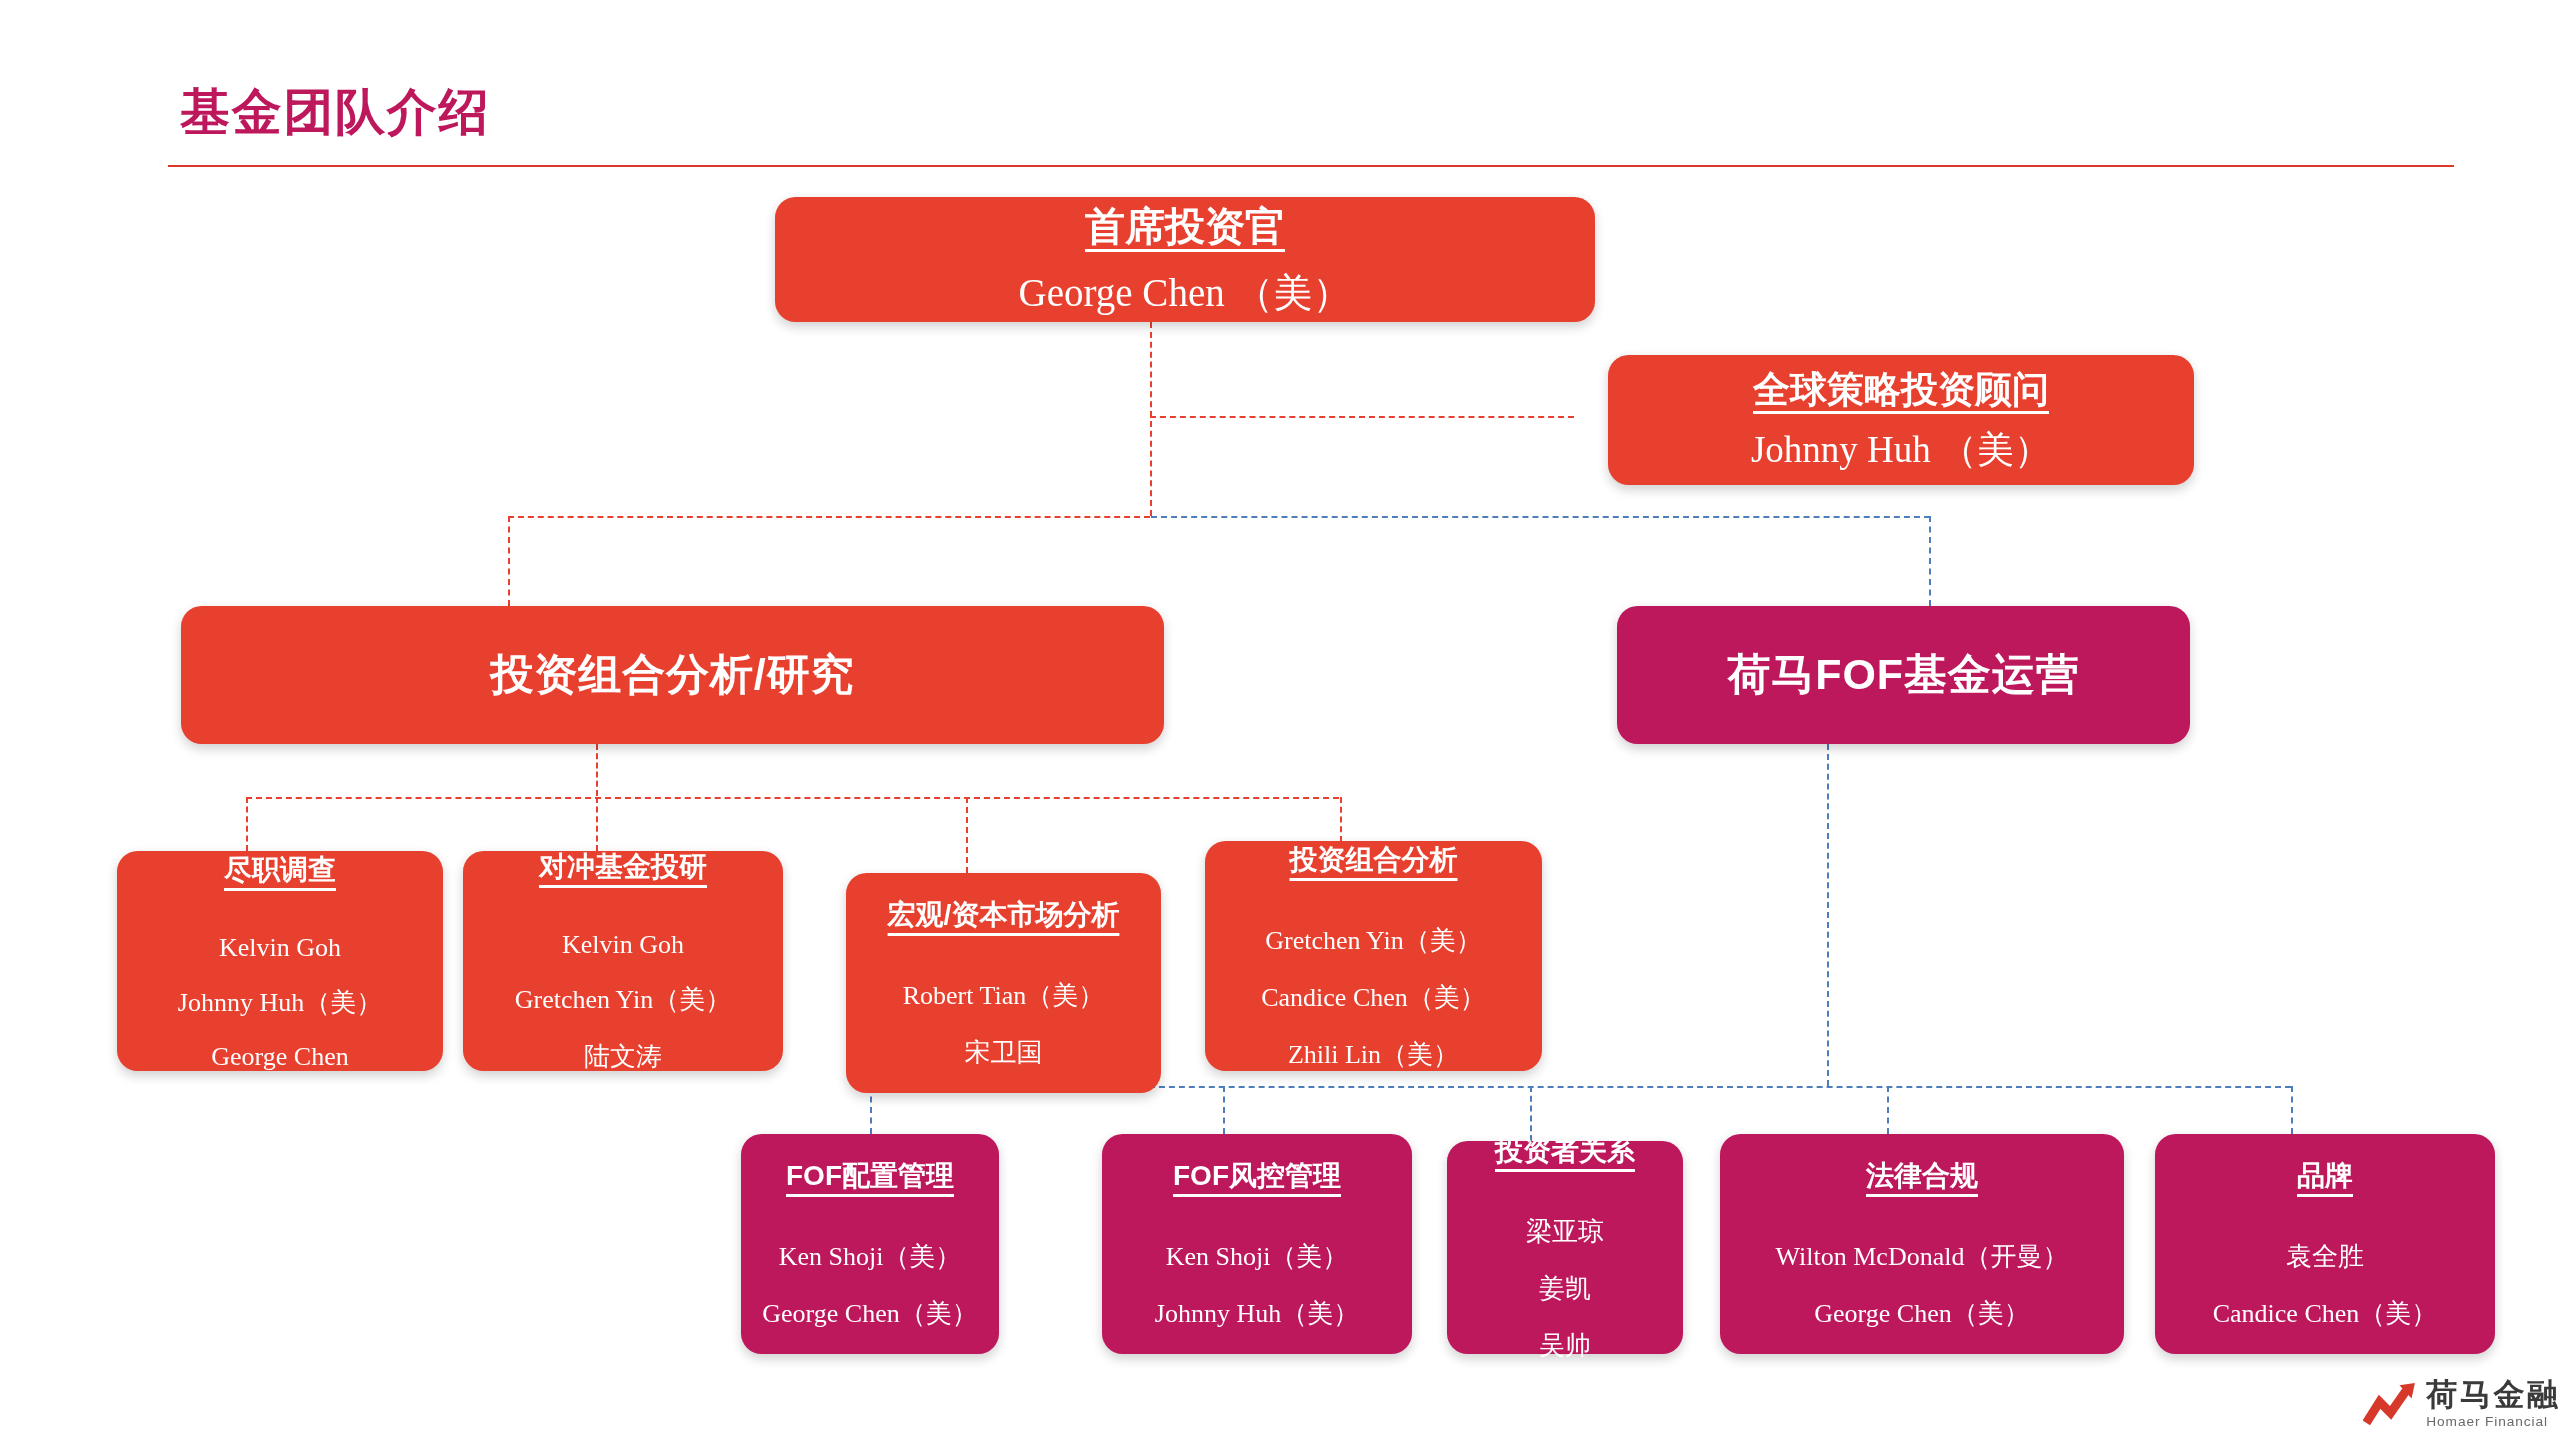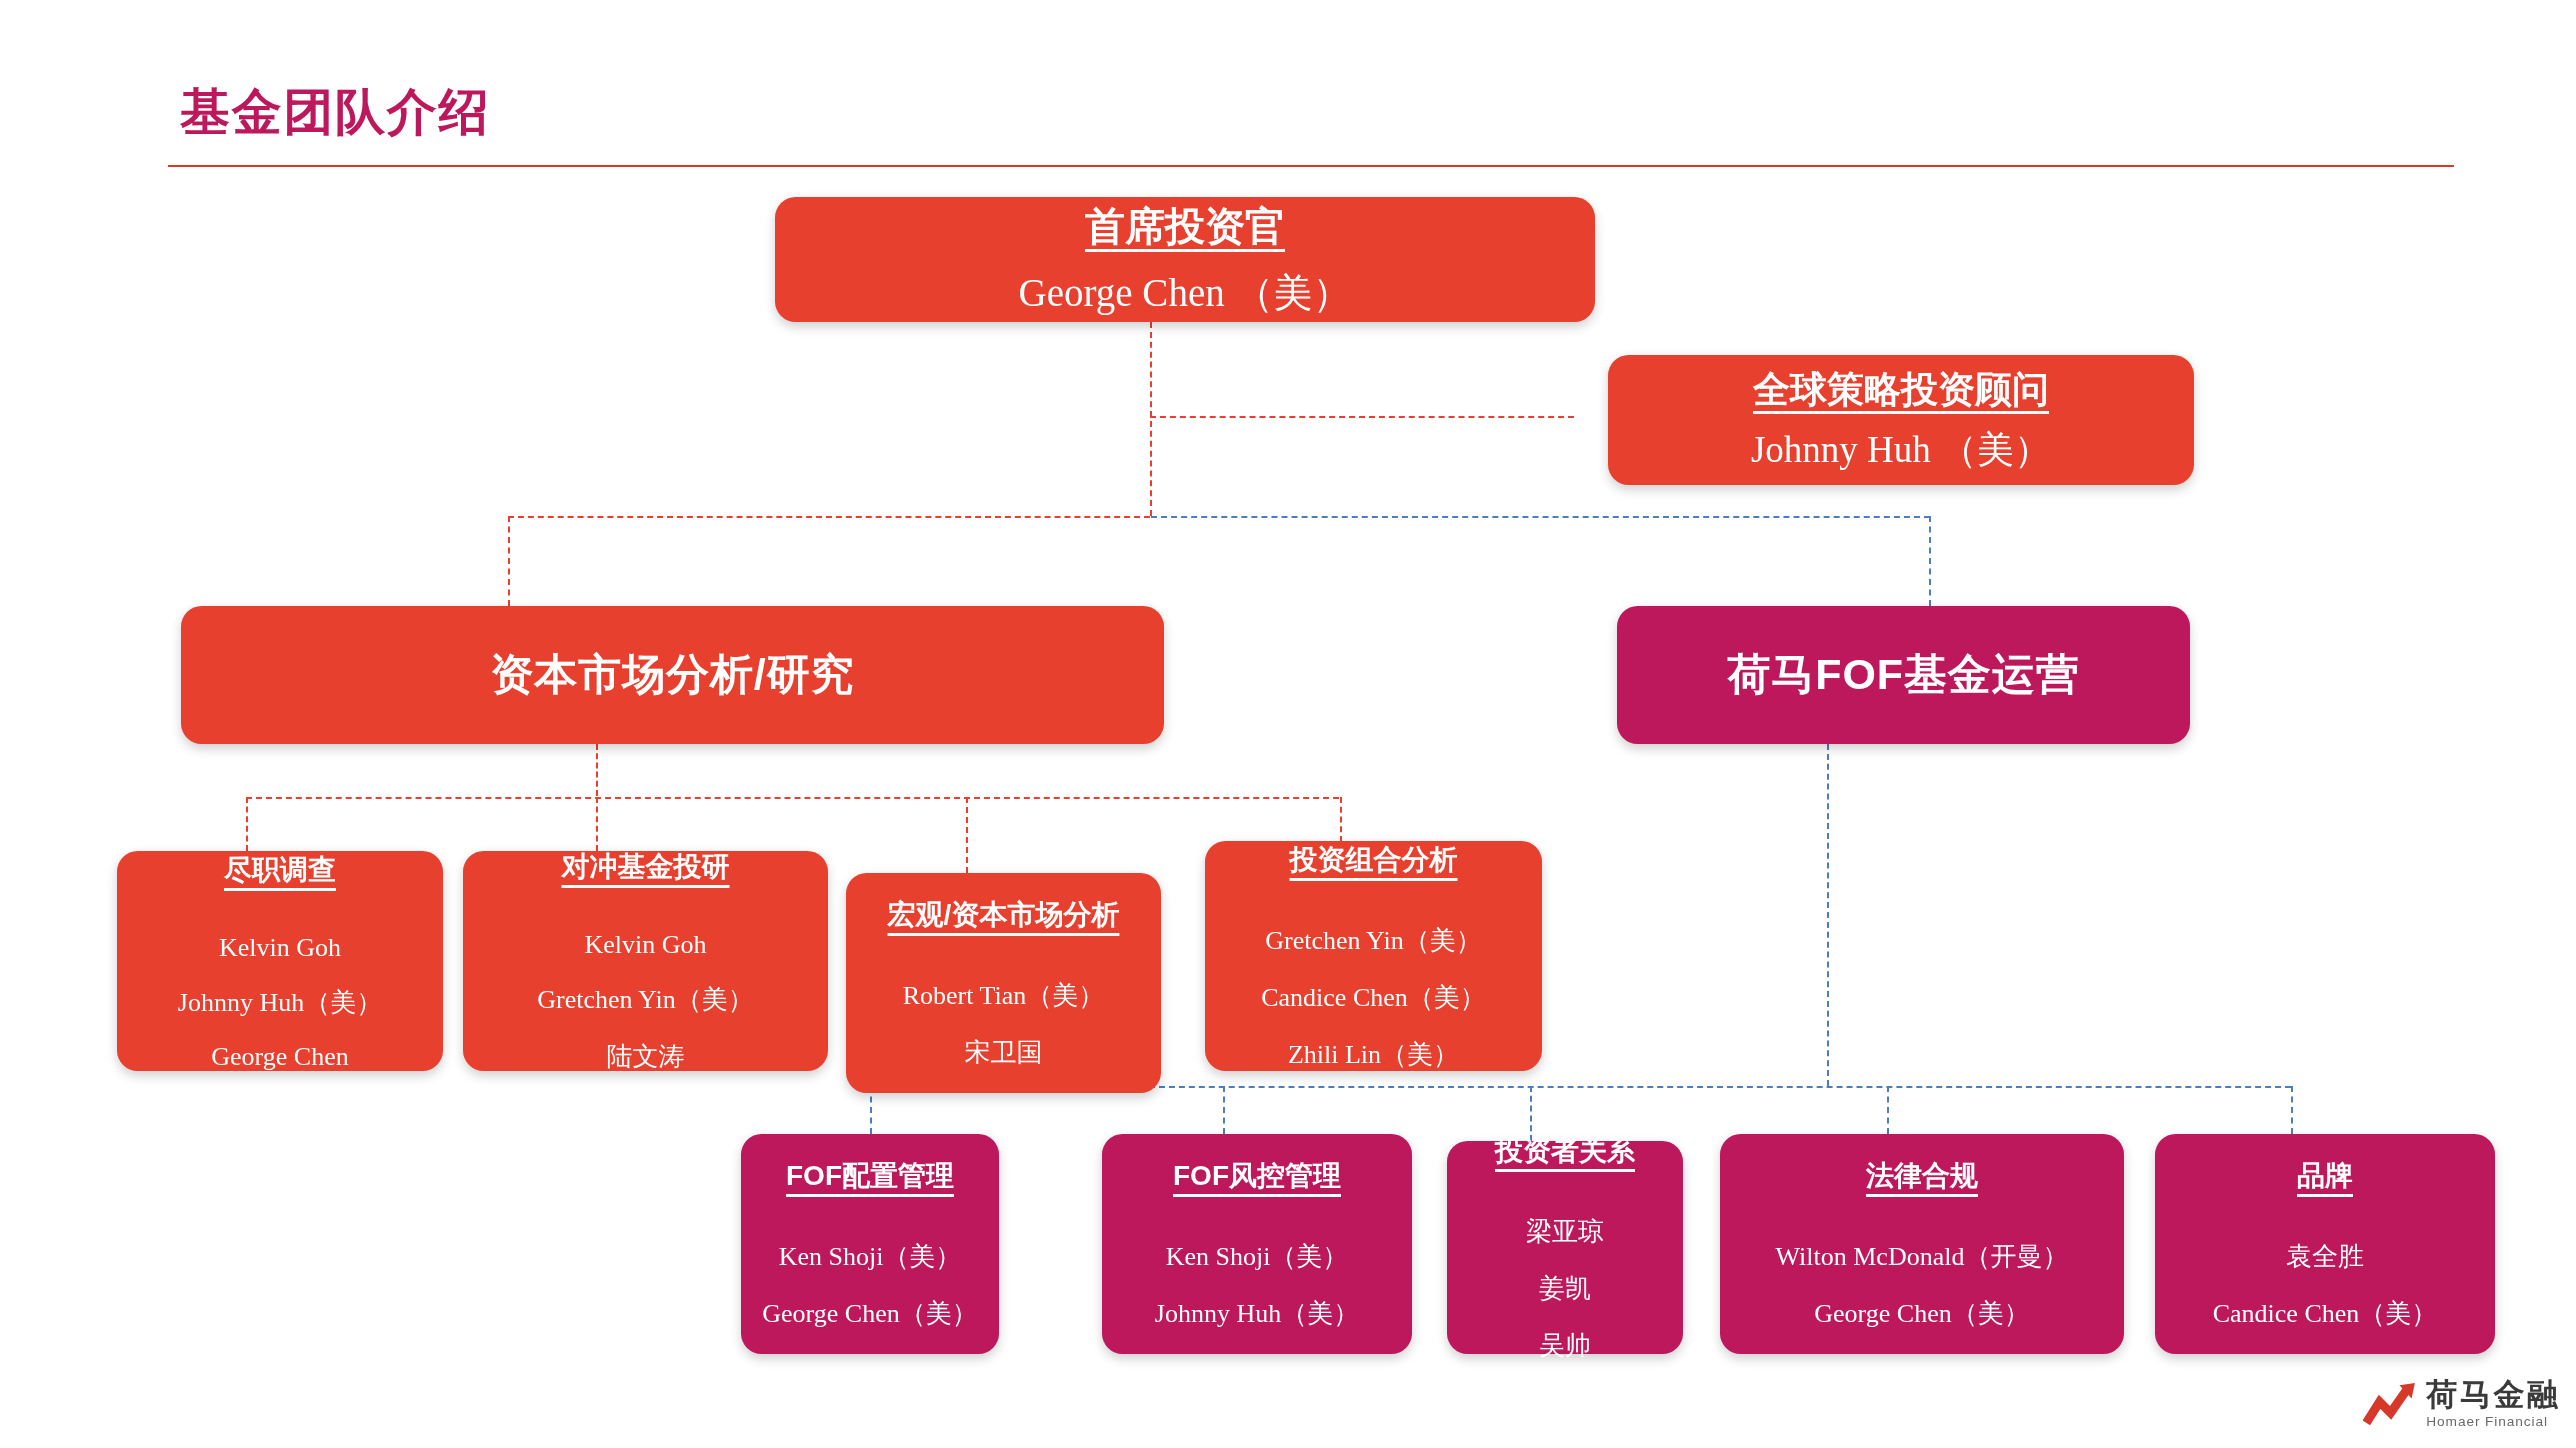--- a/index.html
+++ b/index.html
@@ -87,35 +87,35 @@
     <div class="cio-title u">首席投资官</div>
     <div class="cio-name">George Chen （美）</div>
   </div>
 
   <div class="box red" style="left:1574px;top:355px;width:586px;height:130px">
     <div class="adv-title u">全球策略投资顾问</div>
     <div class="adv-name">Johnny Huh （美）</div>
   </div>
 
   <div class="box red" style="left:147px;top:606px;width:983px;height:138px">
-    <div class="branch-title">资本市场分析/研究</div>
+    <div class="branch-title">投资组合分析/研究</div>
   </div>
 
   <div class="box blue" style="left:1583px;top:606px;width:573px;height:138px">
     <div class="branch-title">荷马FOF基金运营</div>
   </div>
 
   <div class="box red sub" style="left:83px;top:851px;width:326px;height:220px">
     <div class="sub-title u">尽职调查</div>
     <div class="member">Kelvin Goh</div>
     <div class="member">Johnny Huh（美）</div>
     <div class="member">George Chen</div>
   </div>
 
-  <div class="box red sub" style="left:429px;top:851px;width:365px;height:220px">
+  <div class="box red sub" style="left:429px;top:851px;width:320px;height:220px">
     <div class="sub-title u">对冲基金投研</div>
     <div class="member">Kelvin Goh</div>
     <div class="member">Gretchen Yin（美）</div>
     <div class="member">陆文涛</div>
   </div>
 
   <div class="box red sub" style="left:812px;top:873px;width:315px;height:220px">
     <div class="sub-title u">宏观/资本市场分析</div>
     <div class="member">Robert Tian（美）</div>
     <div class="member">宋卫国</div>

